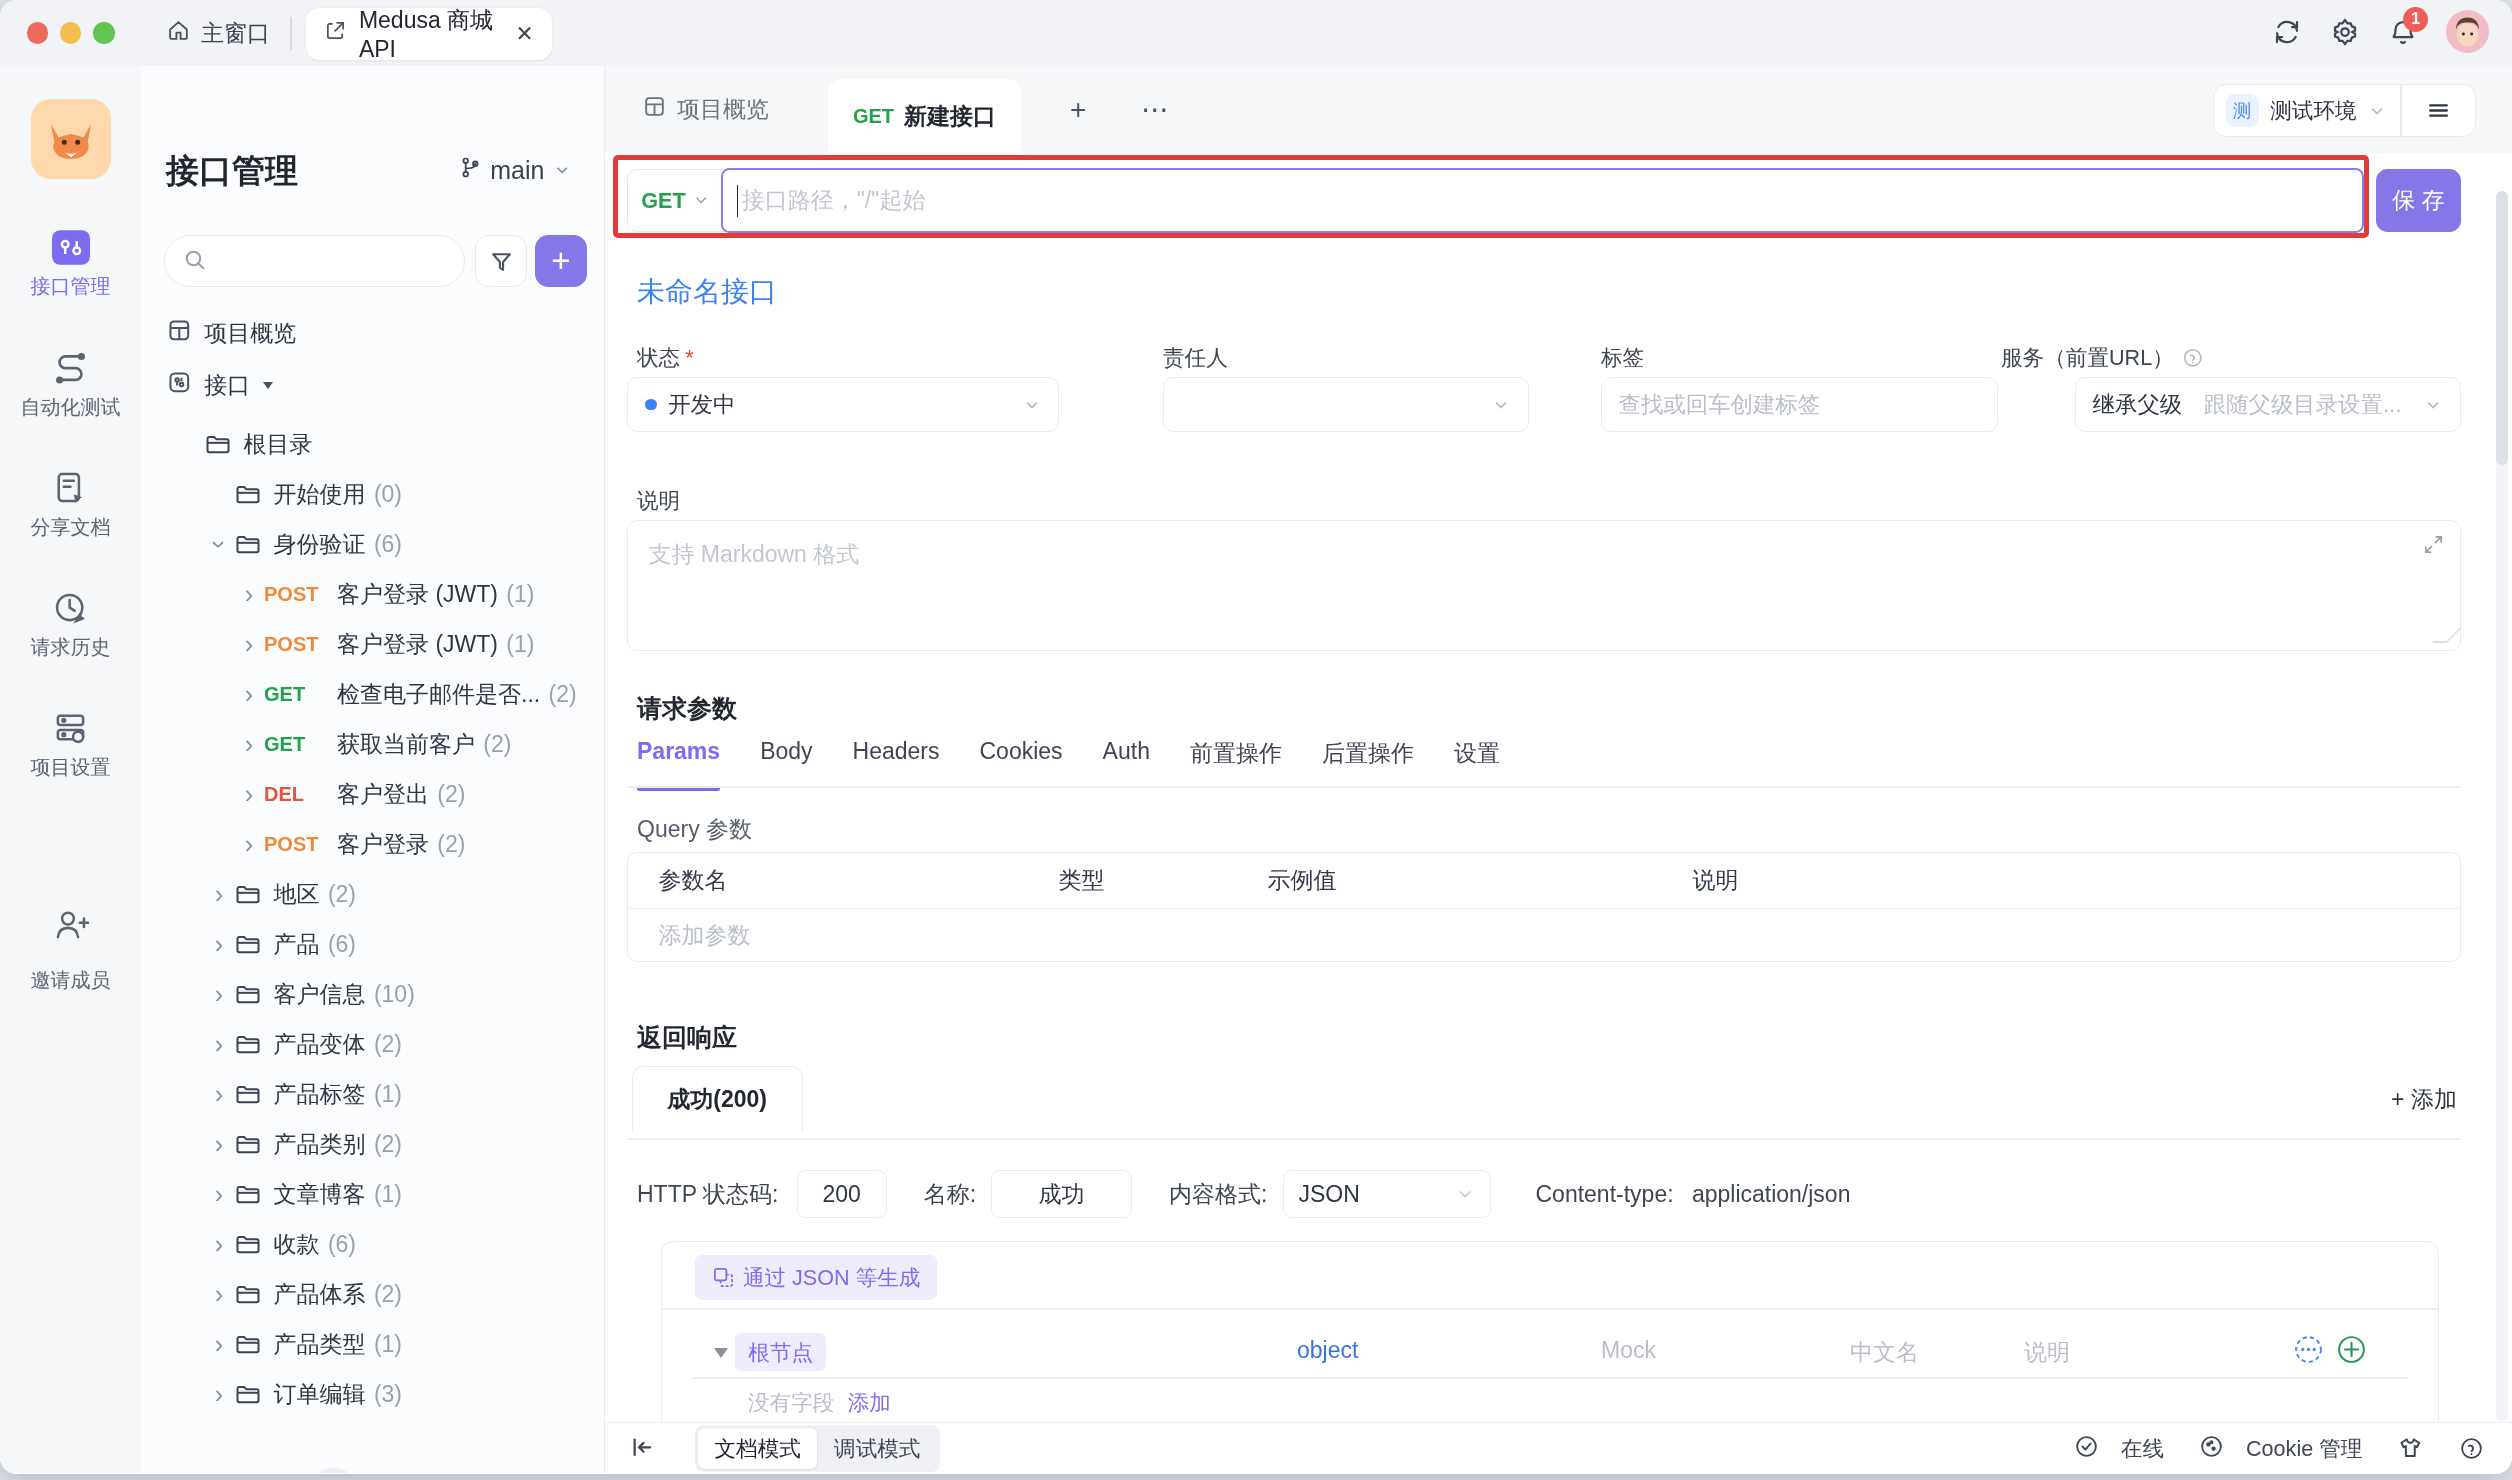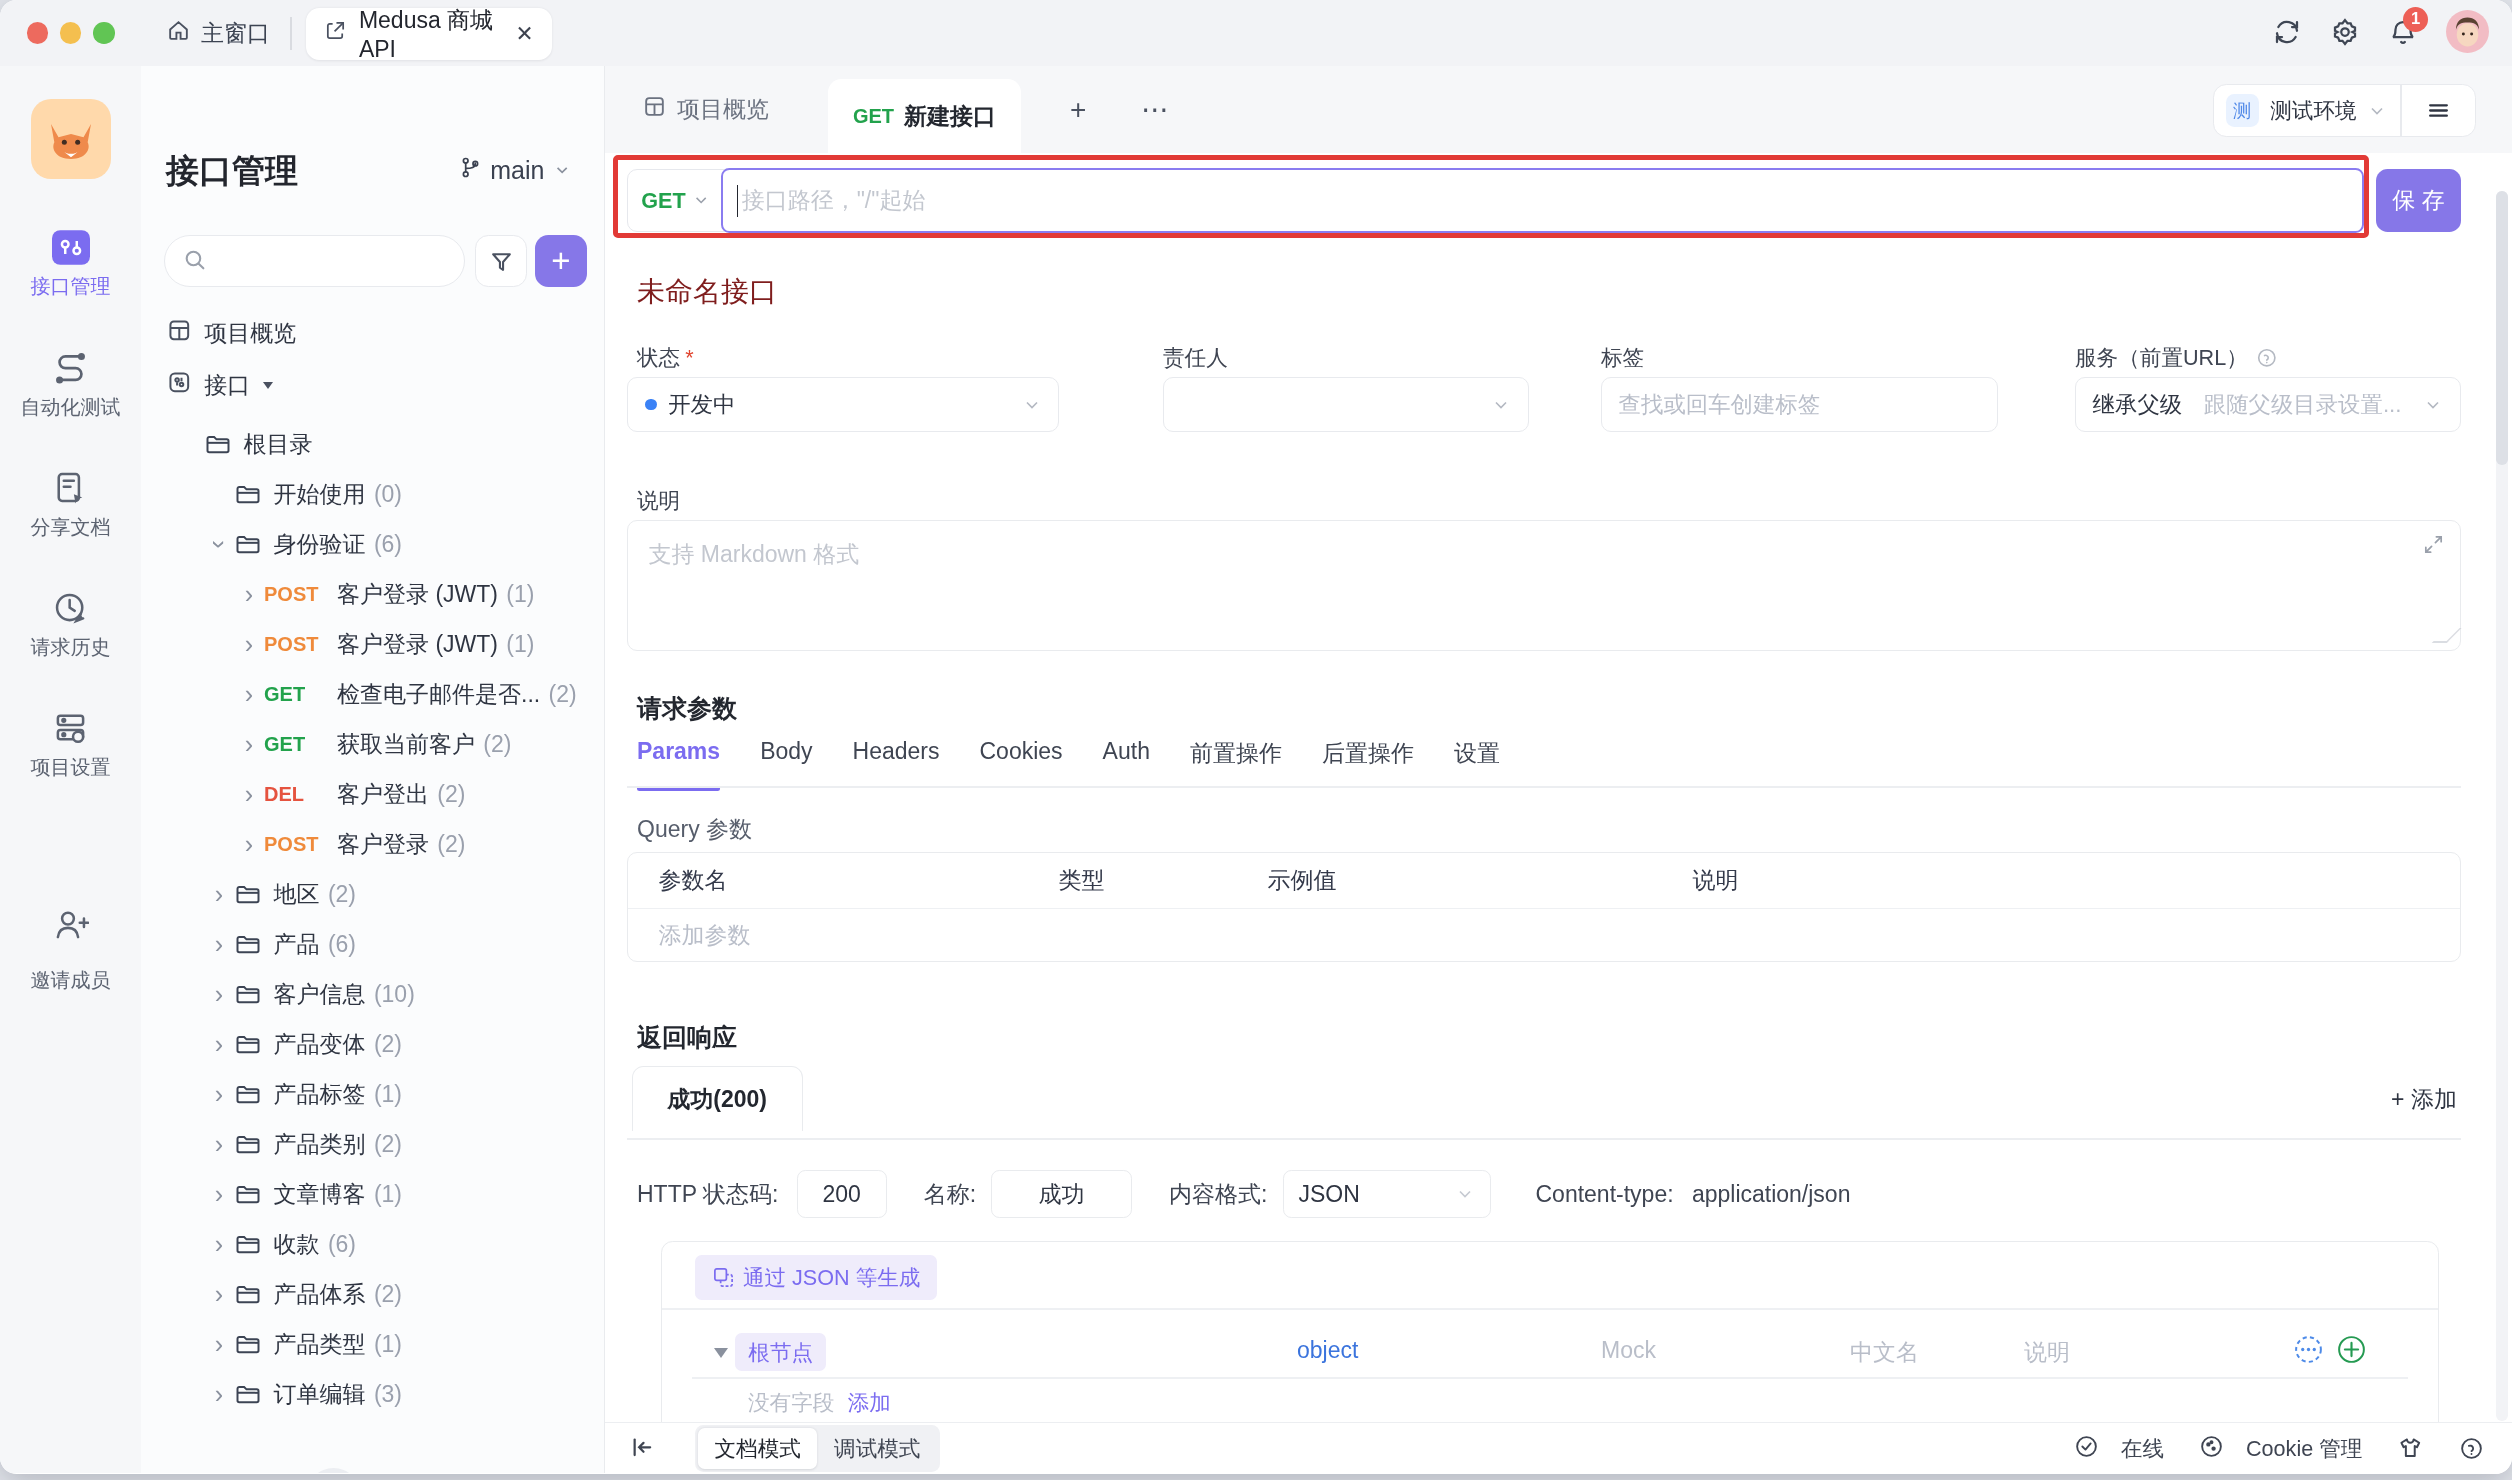--- a/index.html
+++ b/index.html
@@ -54,21 +54,21 @@
   .envbadge{width:33px;height:33px;border-radius:8.3px;background:#e9f2ff;color:#5089e8;font-size:18.3px;display:flex;align-items:center;justify-content:center;margin-left:11.6px;}
   .envname{font-size:21.6px;color:#2f3542;margin-left:11.6px;}
   .envdiv{width:1.7px;height:100%;background:#e8eaee;margin-left:13.3px;}
   
   .maincontent{position:absolute;left:605px;top:154px;width:1907px;height:1269px;background:#fff;overflow:hidden;}
   .pathwrap{position:absolute;left:22.4px;top:15px;width:1736px;height:63px;border:1.7px solid #e6e8ed;border-radius:10px;box-sizing:border-box;background:#fff;}
   .methodsel{position:absolute;left:0;top:0;width:95px;height:100%;display:flex;align-items:center;justify-content:center;gap:6.6px;font-size:21.6px;font-weight:700;color:#22a24c;cursor:pointer;}
   .pathinput{position:absolute;left:93px;top:-1.7px;right:-1.7px;bottom:-1.7px;border:2.5px solid #8a7cf0;border-radius:8.3px;background:#fff;display:flex;align-items:center;padding-left:13.3px;font-size:23px;color:#c3c7cf;cursor:text;}
   .caret{width:1.7px;height:32px;background:#23272f;margin-right:3.3px;}
   .savebtn{position:absolute;left:1771px;top:15px;width:85px;height:63px;border-radius:11.6px;background:#8677e8;color:#fff;font-size:23px;display:flex;align-items:center;justify-content:center;cursor:pointer;}
-  .apiname{position:absolute;left:32px;top:119px;font-size:28px;color:#7f1d1d;cursor:text;}
+  .apiname{position:absolute;left:32px;top:119px;font-size:28px;color:#3b82f6;cursor:text;}
   .flabel{position:absolute;top:189px;font-size:21.6px;color:#3f4552;}
   .req{color:#e0442e;margin-left:5px;}
   .ctl{position:absolute;top:223px;height:55px;border:1.7px solid #e8eaee;border-radius:10px;background:#fff;box-sizing:border-box;display:flex;align-items:center;padding:0 16.6px;font-size:22.4px;color:#2f3542;cursor:pointer;}
   .ctl .ph{color:#b9bec9;}
   .dot{width:11.6px;height:11.6px;border-radius:50%;background:#3b82f6;margin-right:11.6px;}
   .spread{flex:1;}
   .desc-label{position:absolute;left:32px;top:332px;font-size:21.6px;color:#3f4552;}
   .descbox{position:absolute;left:22.4px;top:366px;width:1834px;height:131px;border:1.7px solid #e9ebee;border-radius:10px;box-sizing:border-box;background:#fff;cursor:text;}
   .descph{position:absolute;left:20px;top:18.3px;font-size:23px;color:#c3c7cf;}
   .expand{position:absolute;right:15px;top:11.6px;color:#9aa0ab;}
@@ -577,21 +577,21 @@
       </div>
       <div class="savebtn">
           <span>保 存</span>
         </div>
 
       <div class="apiname">未命名接口</div>
 
       <div class="flabel" style="left:32px;"><span>状态</span><span class="req">*</span></div>
       <div class="flabel" style="left:558px;">责任人</div>
       <div class="flabel" style="left:996px;">标签</div>
-      <div class="flabel" style="left:1470px;display:flex;align-items:center;gap:8.3px;">
+      <div class="flabel" style="left:1396px;display:flex;align-items:center;gap:8.3px;">
         <span>服务（前置URL）</span>
         <svg width="21.6" height="21.6" viewBox="0 0 24 24" fill="none" stroke="#b4b9c2" stroke-width="1.8">
             <circle cx="12" cy="12" r="9"></circle>
             <path d="M9.5 9.5A2.5 2.5 0 1 1 12 14.5M12 17.2v.1" stroke-linecap="round"></path>
           </svg>
       </div>
 
       <div class="ctl" style="left:22.4px;width:432px;">
         <span class="dot"></span>
         <span>开发中</span>

